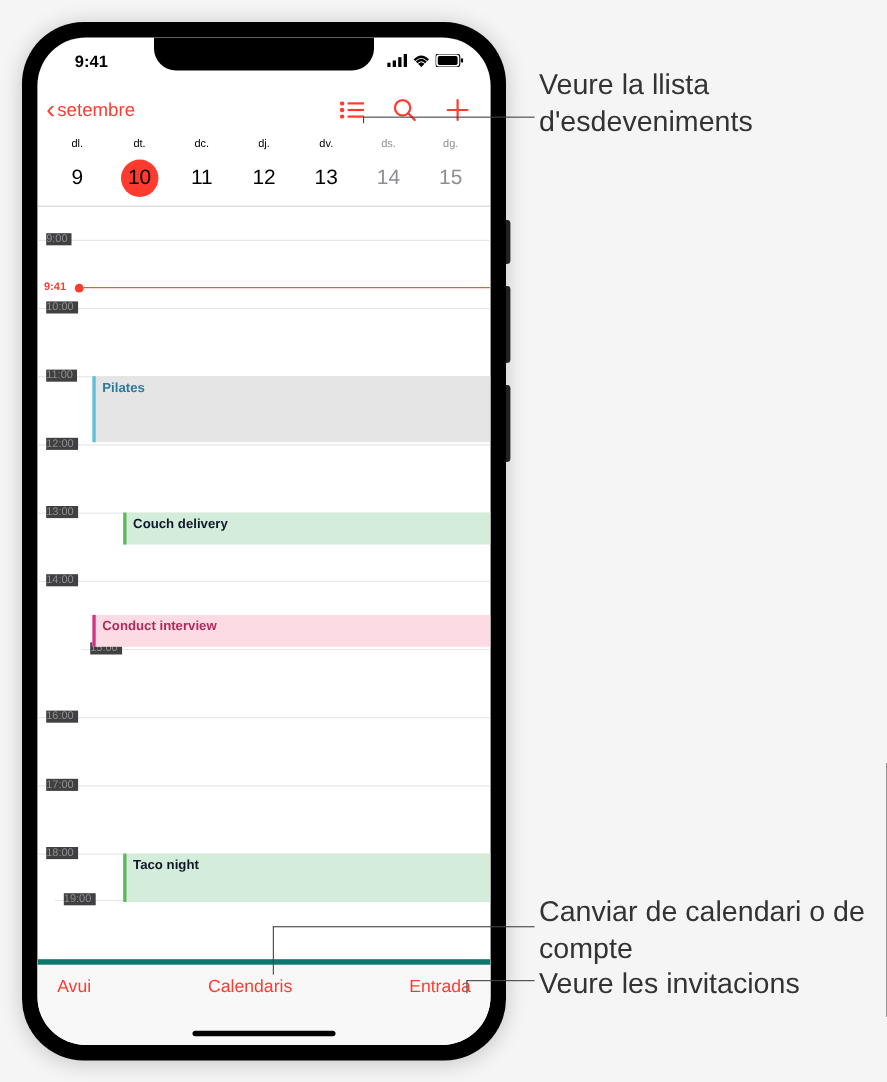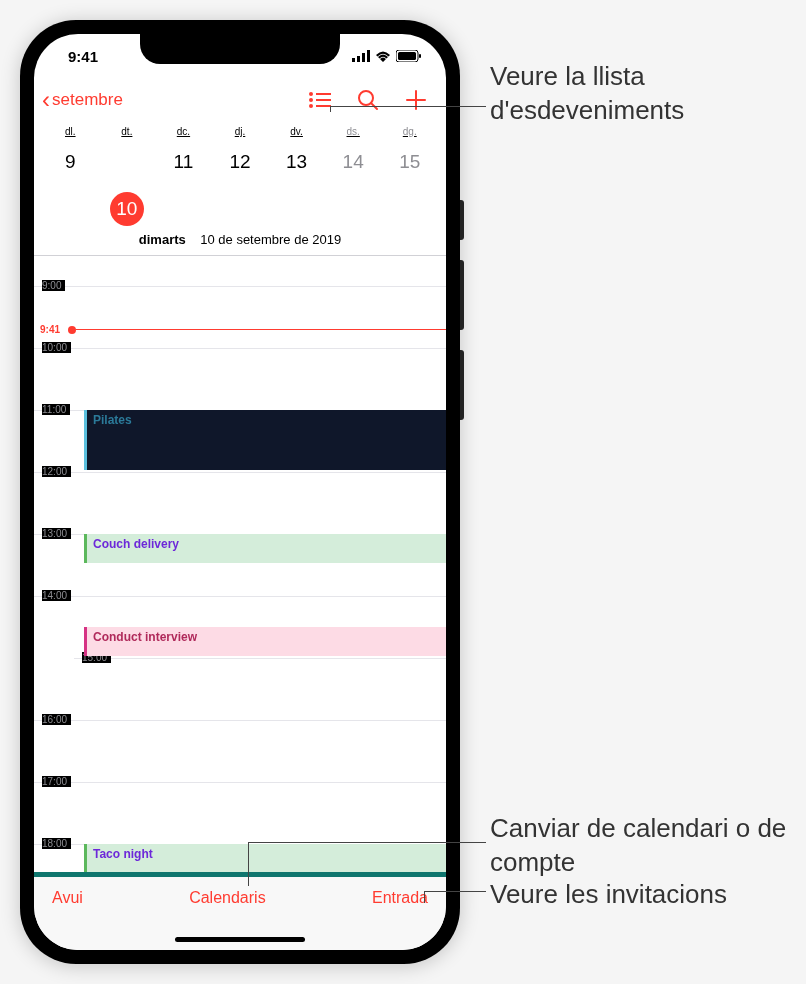--- a/index.html
+++ b/index.html
@@ -97,21 +97,20 @@
       justify-content: center;
     }
     
     .week-header {
       border-bottom: 1px solid #d1d1d6;
       padding: 4px 8px 8px;
     }
     .weekday-row {
       display: flex;
       justify-content: space-around;
-      text-decoration: underline;
     }
     .weekday-cell {
       flex: 1;
       text-align: center;
       font-size: 10px;
       color: #000;
     }
     .weekday-cell.weekend { color: #8e8e93; }
     .date-row {
       display: flex;
@@ -131,23 +130,22 @@
     .date-inner {
       width: 34px;
       height: 34px;
       display: flex;
       align-items: center;
       justify-content: center;
       border-radius: 50%;
     }
     .date-cell.selected .date-inner {
       background: #ff3b30;
-      color: #ffffff;
+      color: #000000;
       font-weight: 500;
-      margin-top: 47px;
     }
     .date-label-row {
       text-align: center;
       margin-top: 6px;
       font-size: 13px;
     }
     .date-label-row .dayname { font-weight: 600; }
     
     .timeline {
       position: relative;
@@ -159,21 +157,21 @@
       left: 0;
       right: 0;
       border-top: 1px solid #e5e5ea;
     }
     .hour-label {
       position: absolute;
       left: 8px;
       top: -7px;
       font-size: 10px;
       color: #8e8e93;
-      background: #000000;
+      background: #404040;
       padding-right: 4px;
     }
     .now-indicator {
       position: absolute;
       left: 4px;
       right: 0;
       display: flex;
       align-items: center;
       z-index: 10;
     }
@@ -200,22 +198,22 @@
       position: absolute;
       left: 50px;
       right: 0;
       border-left: 3px solid;
       padding: 3px 6px;
       font-size: 12px;
       font-weight: 600;
       cursor: pointer;
     }
     .ev-pink { background: #fddbe5; border-color: #d63384; color: #b02a5b; }
-    .ev-blue { background: #0f172a; border-color: #5bc0de; color: #2b7a99; }
-    .ev-green { background: #d4edda; border-color: #5cb85c; color: #6d28d9; }
+    .ev-blue { background: #e5e5e5; border-color: #5bc0de; color: #2b7a99; }
+    .ev-green { background: #d4edda; border-color: #5cb85c; color: #0f172a; margin-left: 28px; }
     
     .toolbar {
       position: absolute;
       bottom: 0;
       left: 0;
       right: 0;
       height: 78px;
       border-top: 5px solid #0f766e;
       background: #f8f8f8;
       display: flex;
@@ -343,25 +341,20 @@
           <div class="date-cell">
             <div class="date-inner">13</div>
           </div>
           <div class="date-cell weekend">
             <div class="date-inner">14</div>
           </div>
           <div class="date-cell weekend">
             <div class="date-inner">15</div>
           </div>
         </div>
-      <div class="date-label-row">
-        <span class="dayname">dimarts</span>
-        &nbsp;&nbsp;
-        <span>10 de setembre de 2019</span>
-      </div>
     </div>
 
     <div class="timeline" id="timeline">
         <div class="hour-row" style="top: 30px;">
           <div class="hour-label">9:00</div>
         </div>
         <div class="hour-row" style="top: 92px;">
           <div class="hour-label">10:00</div>
         </div>
         <div class="hour-row" style="top: 154px;">
@@ -387,21 +380,21 @@
         </div>
         <div class="hour-row" style="top: 588px;">
           <div class="hour-label">18:00</div>
         </div>
         <div class="hour-row" style="top: 630px; margin-left: 16px;">
           <div class="hour-label">19:00</div>
         </div>
         <div class="event-block ev-blue" style="top: 154px; height: 60px;">Pilates</div>
         <div class="event-block ev-green" style="top: 278px; height: 29px;">Couch delivery</div>
         <div class="event-block ev-pink" style="top: 371px; height: 29px;">Conduct interview</div>
-        <div class="event-block ev-green" style="top: 588px; height: 60px;">Taco night</div>
+        <div class="event-block ev-green" style="top: 588px; height: 44px;">Taco night</div>
         <div class="now-indicator" style="top: 68.3667px;">
           <span class="now-time">9:41</span>
           <span class="now-dot"></span>
           <span class="now-line"></span>
         </div>
       </div>
 
     <div class="toolbar">
       <div class="toolbar-btn">Avui</div>
       <div class="toolbar-btn">Calendaris</div>

